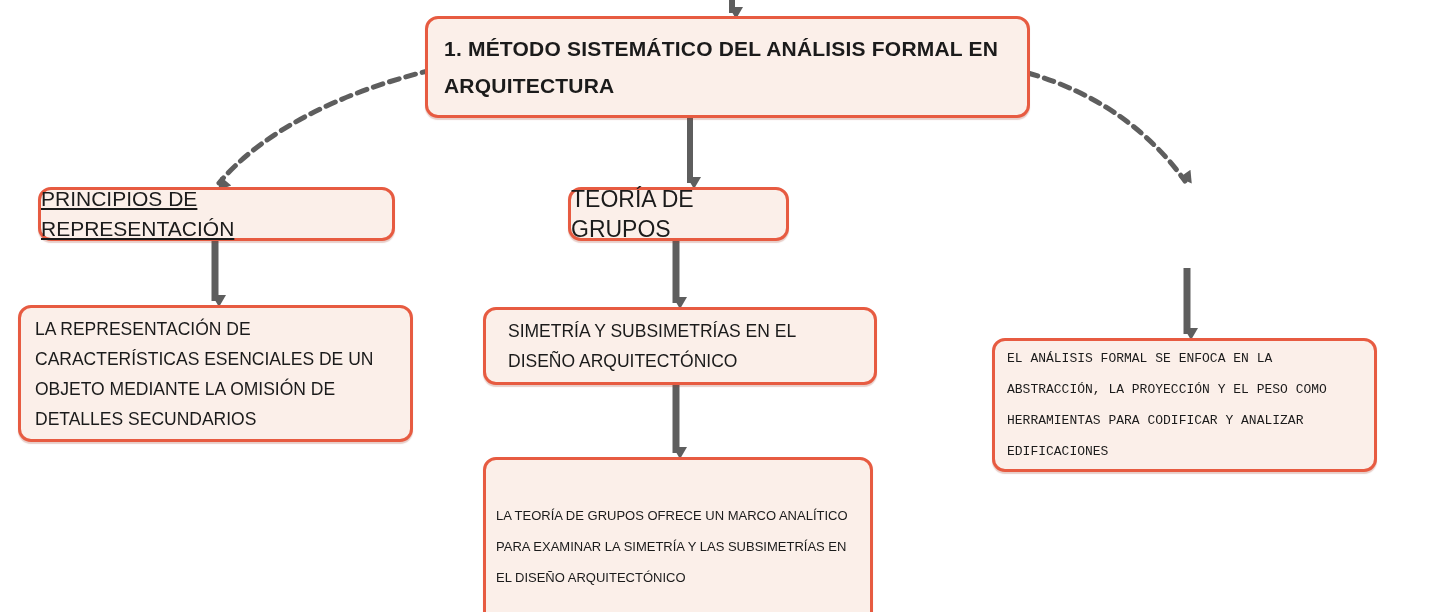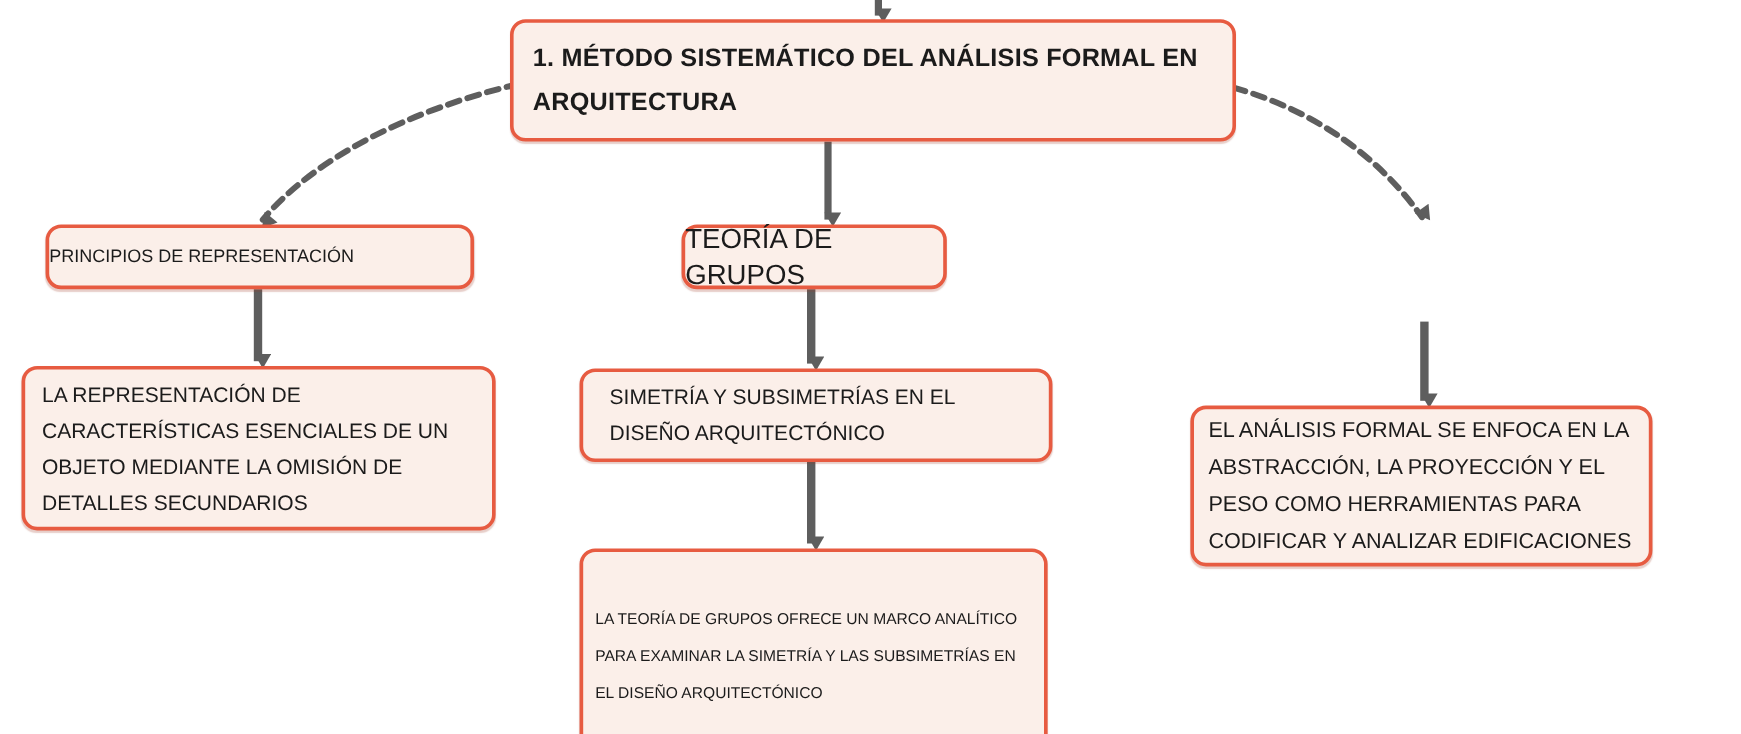--- a/index.html
+++ b/index.html
@@ -46,27 +46,27 @@
     text-align: left;
     box-shadow: 0 1.5px 1px rgba(160,60,40,0.25);
     cursor: default;
   }
   .node .label { display: block; width: 100%; }
   .node-root {
     left: 425px; top: 16px; width: 605px; height: 102px;
     font-size: 21px; line-height: 37px; font-weight: 700;
     padding: 0 16px; letter-spacing: 0.2px;
   }
-  .node-branch-0 { left: 38px;  top: 187px; width: 357px; height: 54px; font-size: 15px; line-height: 30px; }
+  .node-branch-0 { left: 38px;  top: 187px; width: 357px; height: 54px; font-size: 21px; line-height: 30px; text-decoration: underline; }
   .node-branch-1 { left: 568px; top: 187px; width: 221px; height: 54px; font-size: 23px; line-height: 30px; }
   .node-branch-2 { left: 943px; top: 185px; width: 490px; height: 83px; font-size: 18.5px; line-height: 31px; padding: 0 30px; }
   .node-child-0-0 { left: 18px;  top: 305px; width: 395px; height: 137px; font-size: 17.5px; line-height: 30px; padding: 0 14px; }
   .node-child-1-0 { left: 483px; top: 307px; width: 394px; height: 78px;  font-size: 17.5px; line-height: 30px; padding: 0 22px; }
   .node-child-1-1 { left: 483px; top: 457px; width: 390px; height: 178px; font-size: 13px; line-height: 31px; padding: 0 10px; }
-  .node-child-2-0 { left: 992px; top: 338px; width: 385px; height: 134px; font-size: 18px; line-height: 31px; padding: 0 12px; }
+  .node-child-2-0 { left: 992px; top: 338px; width: 385px; height: 134px; font-size: 13px; line-height: 31px; padding: 0 12px; font-family: Liberation Mono, monospace; }
 </style>
 </head>
 <body>
 
 <div class="canvas">
 
   <svg class="conn-layer" viewBox="0 0 1451 612" xmlns="http://www.w3.org/2000/svg">
     <defs>
       <marker id="arrow" markerUnits="userSpaceOnUse" markerWidth="16" markerHeight="14" refX="8" refY="11" orient="auto-start-reverse">
         <path class="arrowhead" d="M1,1 L15,1 L8,13 Z" transform="rotate(-90 8 7)"></path>

